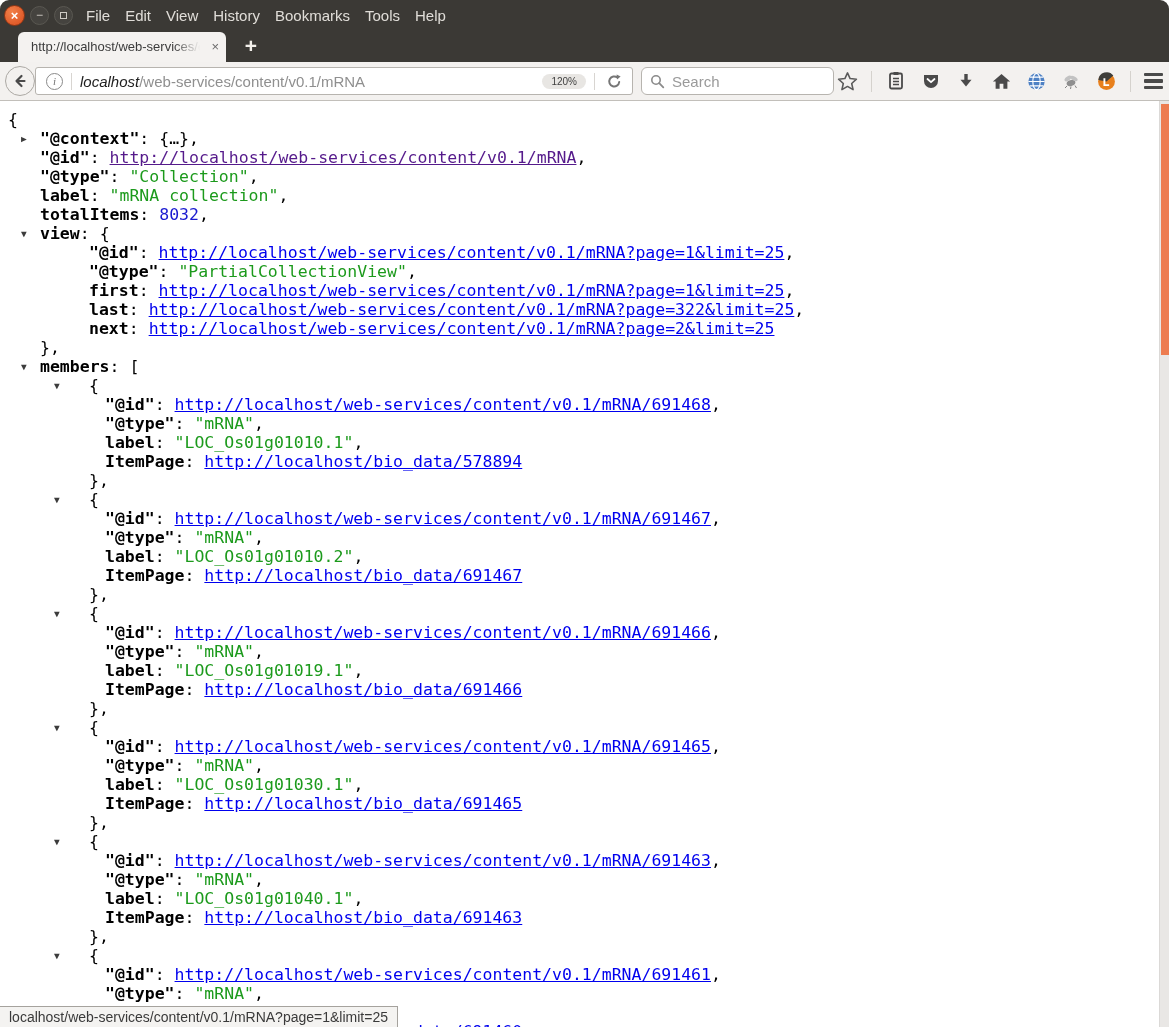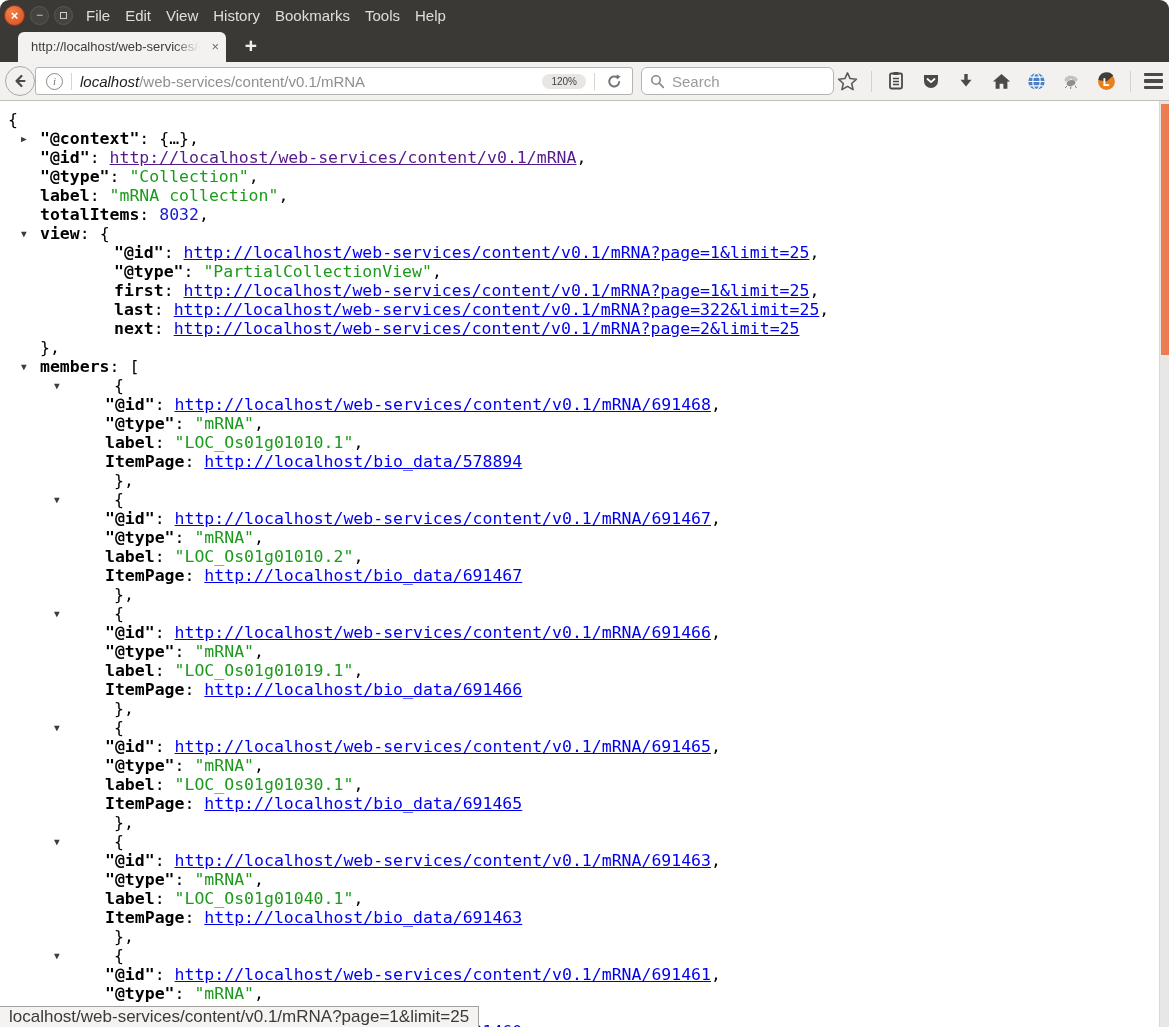--- a/index.html
+++ b/index.html
@@ -69,38 +69,38 @@
   .isep { width:1px; height:21px; background:#D5D2CD; }
   .hamburger { display:flex; flex-direction:column; gap:3px; cursor:pointer; }
   .hamburger div { width:19px; height:3.5px; background:#4A4A4A; border-radius:1px; }
 
   
   .content { position:absolute; left:0; top:101px; right:0; bottom:0; background:#fff;
              overflow:hidden; font-family:"DejaVu Sans Mono", monospace;
              font-size:16.5px; line-height:19px; padding-top:9px; }
   .ln { position:relative; height:19px; white-space:nowrap; }
   .i0 { padding-left:8px; } .i1 { padding-left:40px; }
-  .i2 { padding-left:114px; } .i3 { padding-left:105px; }
+  .i2 { padding-left:89px; } .i3 { padding-left:105px; }
   .tri { position:absolute; top:0; font-size:9.5px; color:#3C3C3C; line-height:19px;
          cursor:pointer; }
   .t1 { left:21px; } .t2 { left:54px; }
   .k { font-weight:bold; color:#000; }
   .qk::before { content:'"'; } .qk::after { content:'"'; }
   .pn::before { content:": "; color:#000; }
   .pb { color:#000; }
   .cm::after { content:","; color:#000; }
   .s { color:#1C9A1C; } .s::before { content:'"'; } .s::after { content:'"'; }
   .n { color:#1A1AD0; }
   .lk { color:#0000EE; text-decoration:underline; cursor:pointer; }
   .lk.v { color:#551A8B; }
 
   
   .statusbar { position:absolute; left:0; bottom:0; height:21px; z-index:5;
                background:#F4F3F1; border-top:1px solid #A5A29D; border-right:1px solid #A5A29D;
-               padding:0 9px; font-size:17px; line-height:20px; color:#3A3A3A;
+               padding:0 9px; font-size:14px; line-height:20px; color:#3A3A3A;
                white-space:nowrap; }
   .scroll-track { position:absolute; top:101px; right:0; width:10px; bottom:0;
                   background:#E9E7E5; border-left:1px solid #DBD9D7; z-index:4; }
   .scroll-thumb { position:absolute; top:3px; left:1px; right:0; height:251px;
                   background:#ED7C50; cursor:pointer; }
 </style>
 </head>
 <body>
 
 <div class="window">

